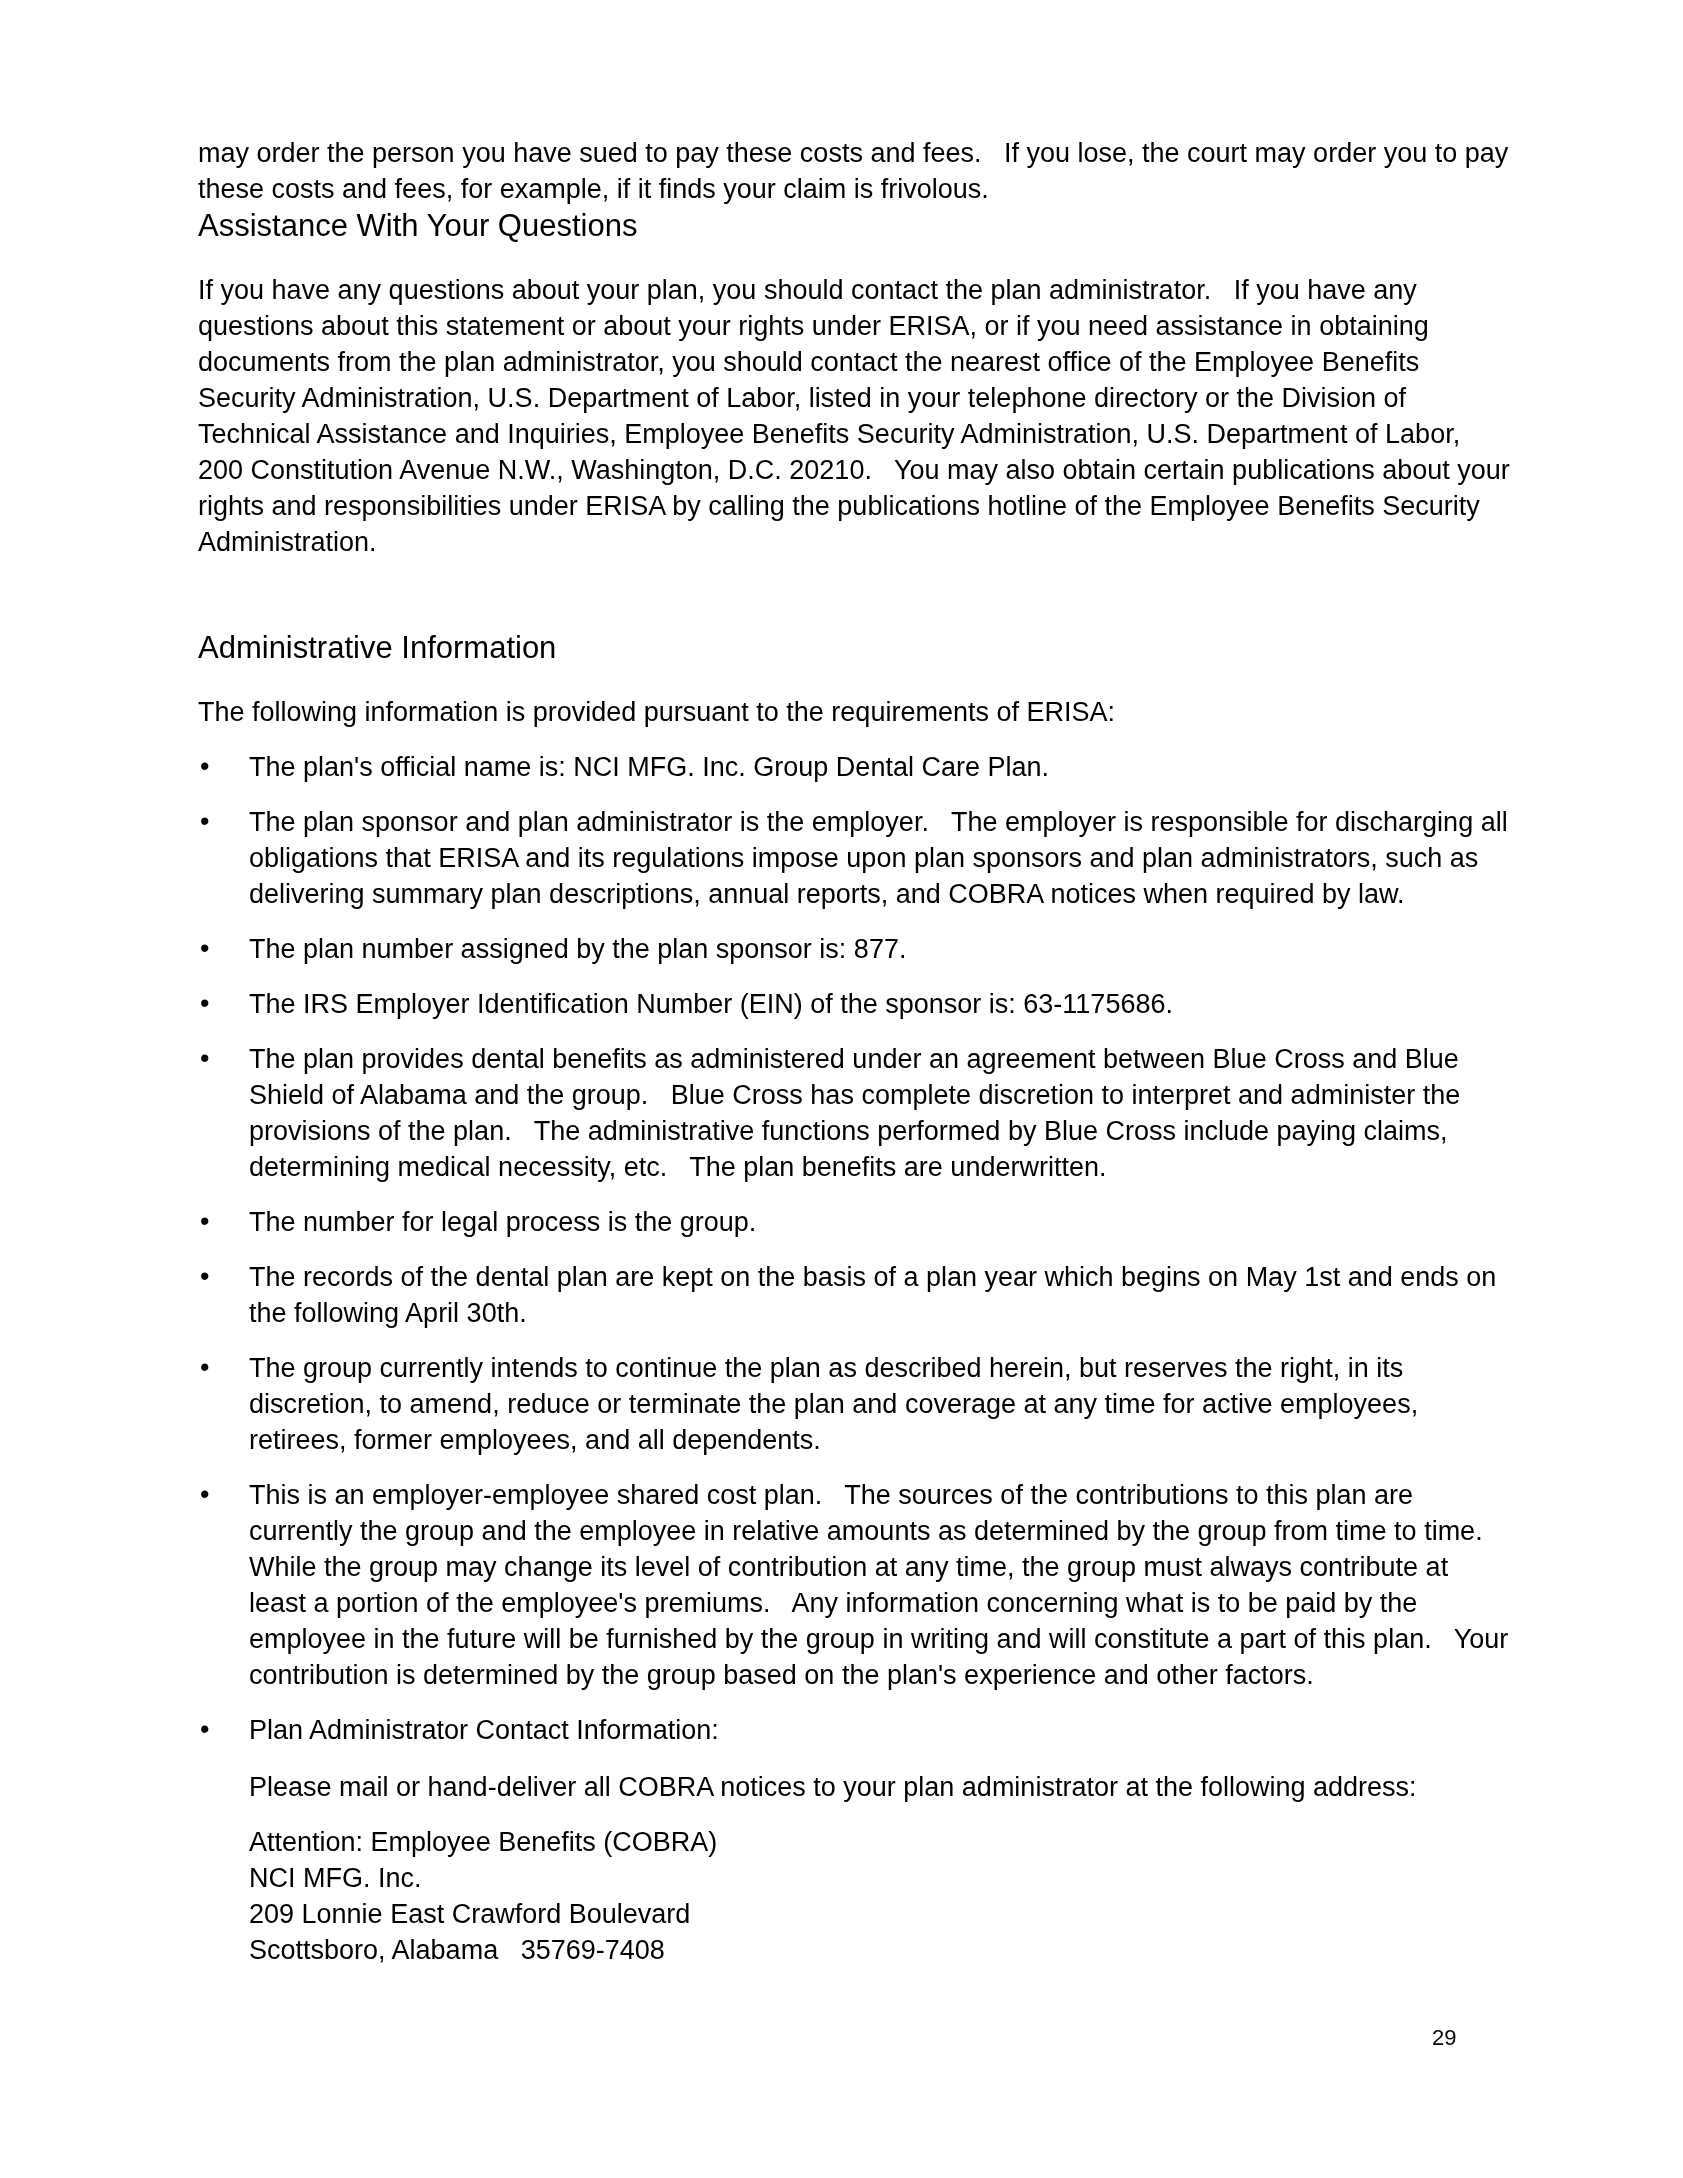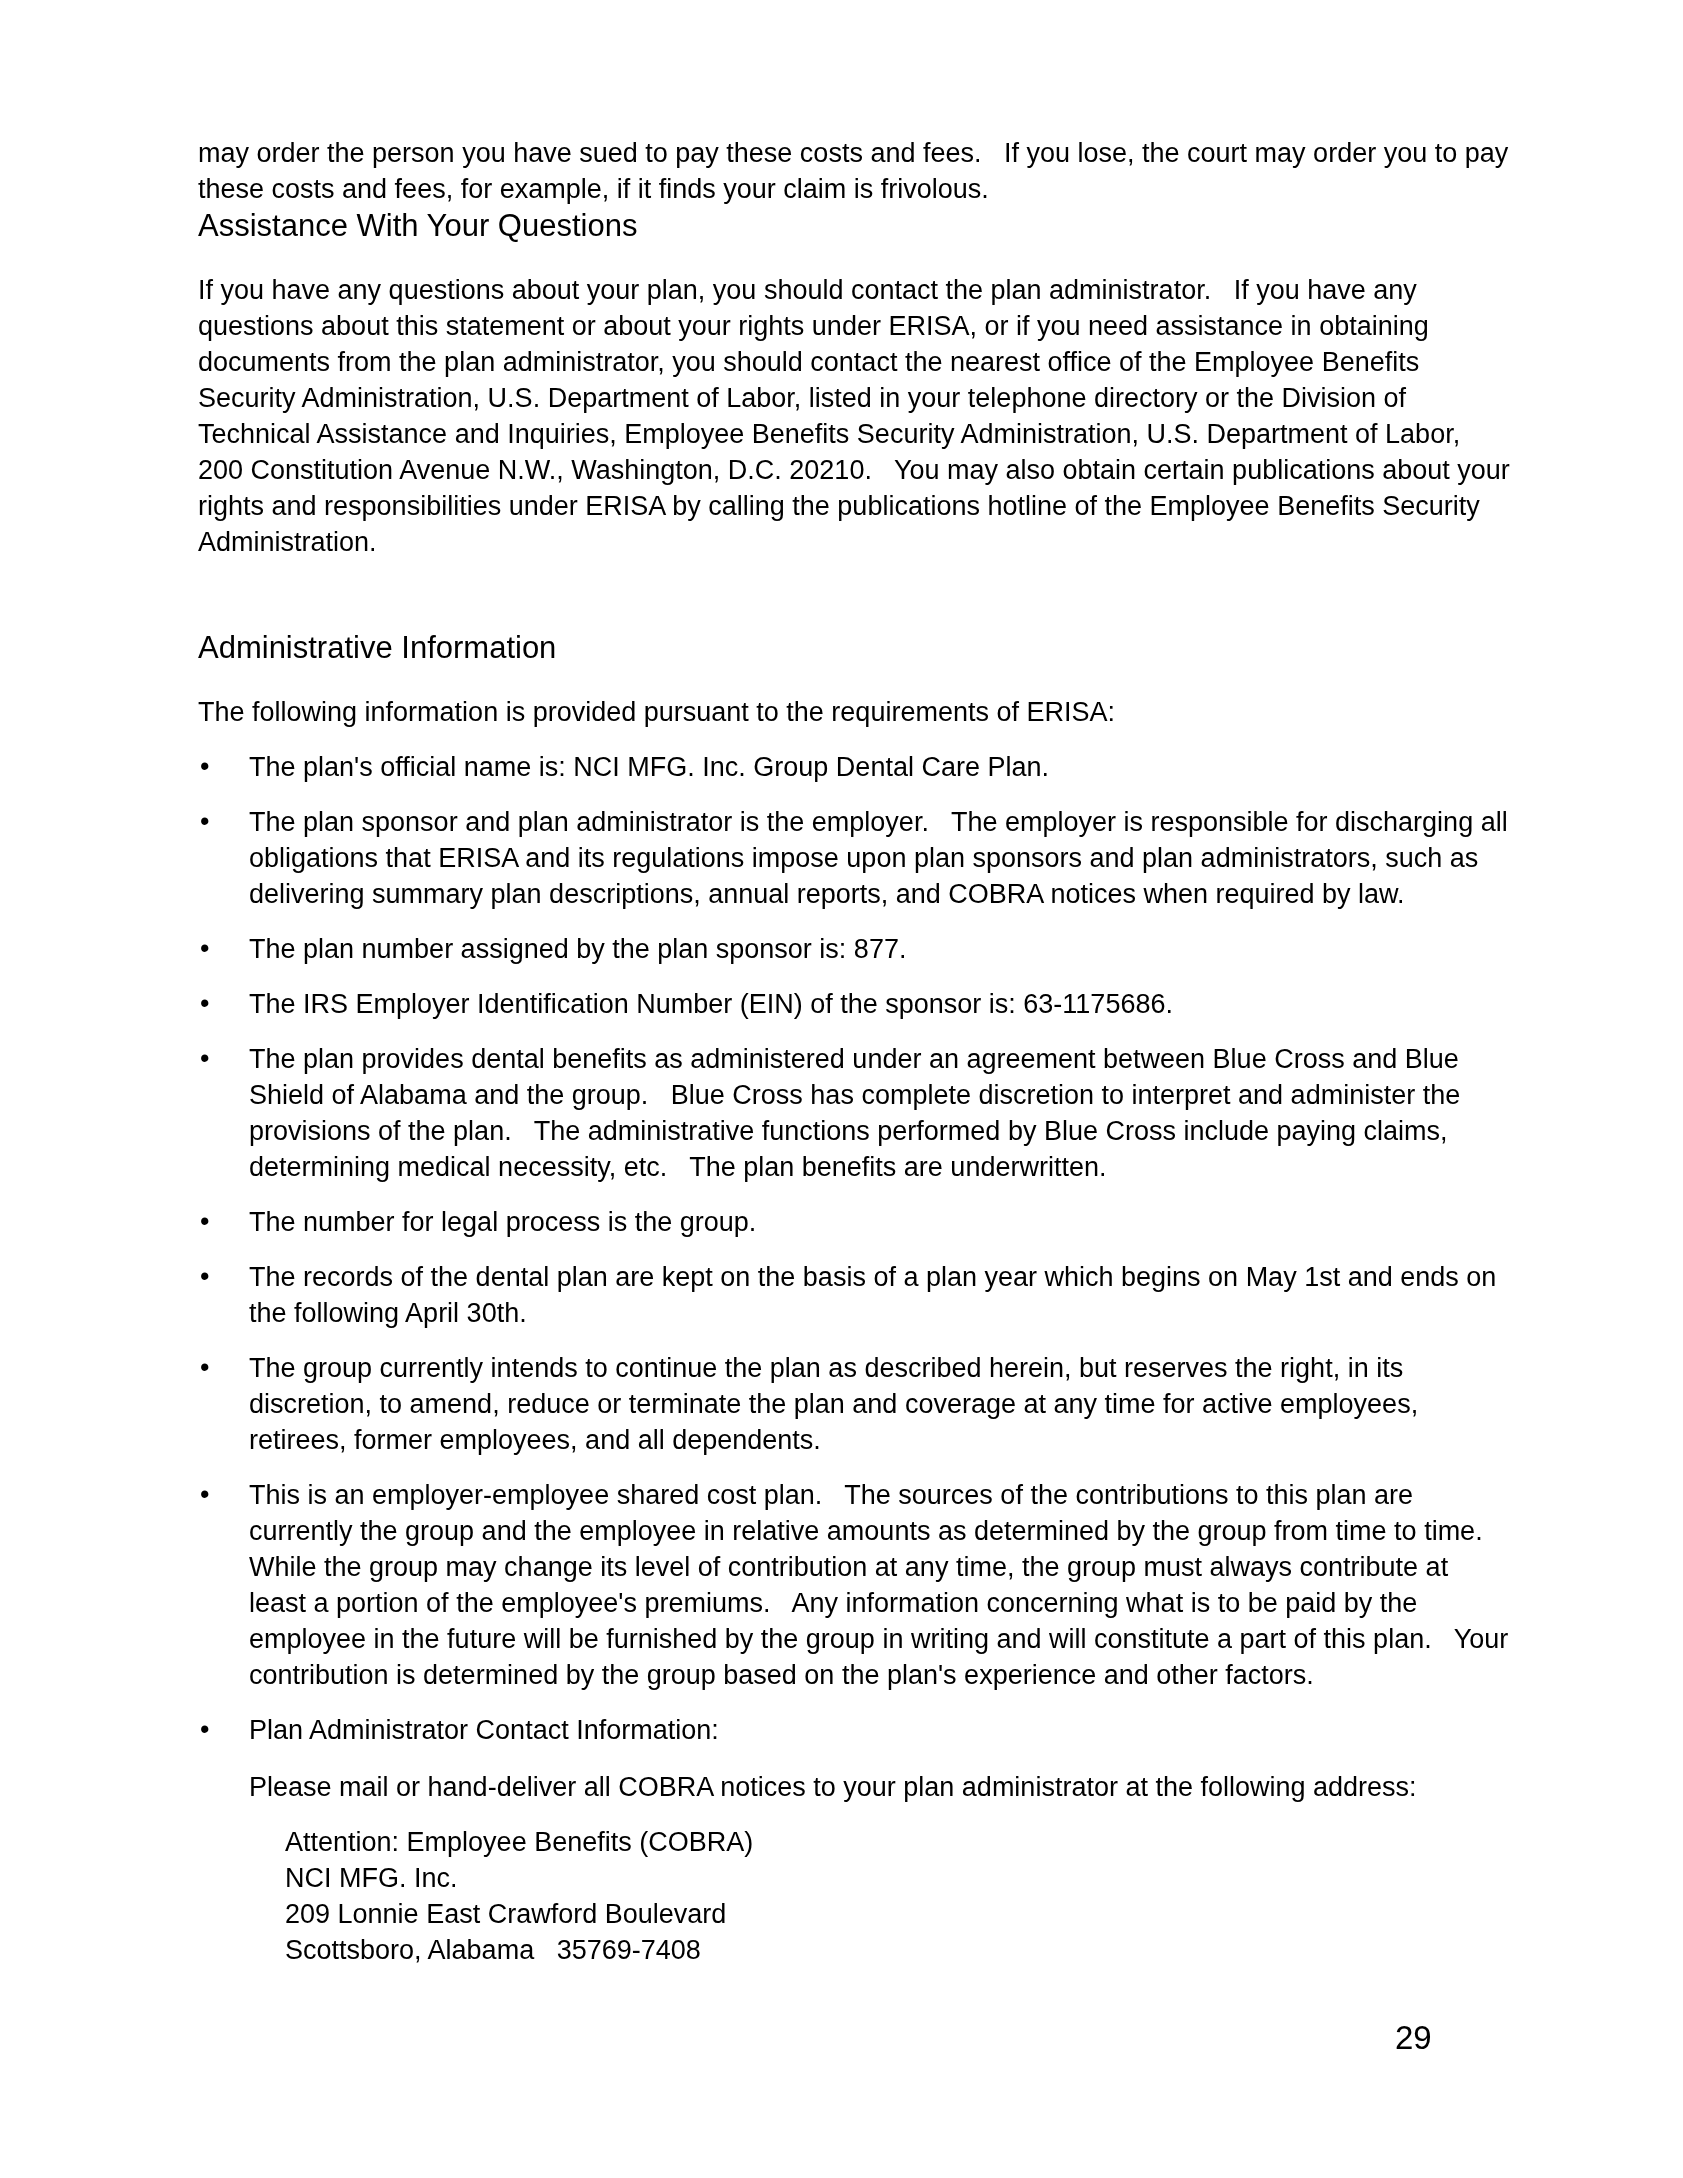--- a/index.html
+++ b/index.html
@@ -65,30 +65,29 @@
   .li-text {
     white-space: pre-wrap;
     display: block;
   }
   .contact-instruction {
     margin-top: 21px;
     white-space: pre-wrap;
   }
   .address-block {
     margin-top: 19px;
-    margin-left: 36px;
   }
   .address-line {
     white-space: pre-wrap;
   }
   .page-number {
     position: absolute;
-    left: 1395px;
+    left: 1432px;
     top: 2022px;
-    font-size: 33px;
+    font-size: 22px;
     line-height: 32px;
     text-align: right;
   }
 </style>
 </head>
 <body>
 
 <div class="page">
   <div class="content">
 

